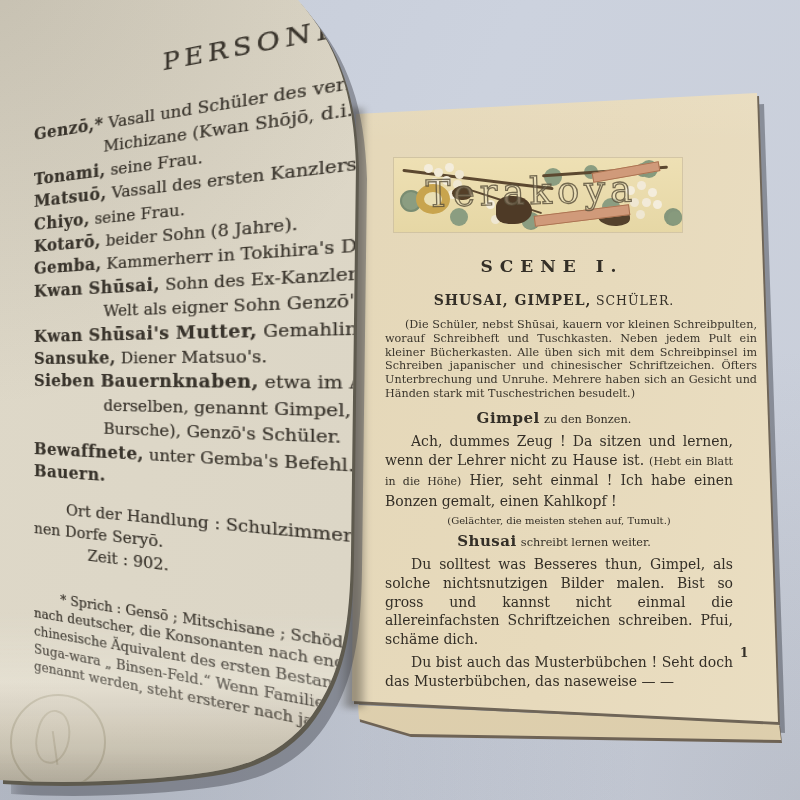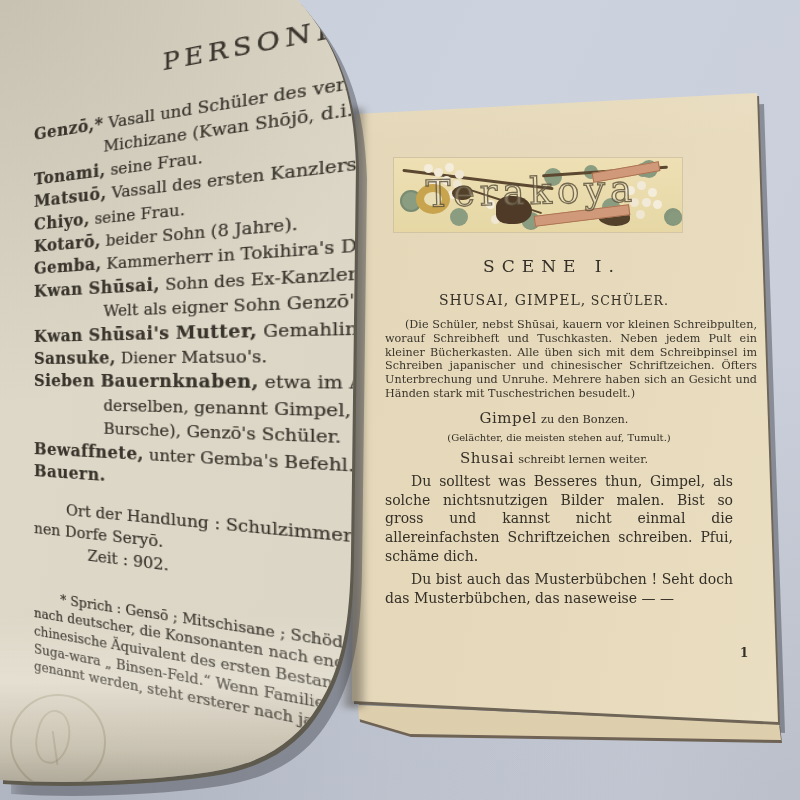--- a/index.html
+++ b/index.html
@@ -66,29 +66,29 @@
   .ink-blob.k2{left:58px;top:28px;width:20px;height:14px;border-radius:60% 40% 50% 55%;background:#543f28;}
   .ink-blob.k3{left:204px;top:50px;width:32px;height:18px;border-radius:50% 55% 45% 60%;background:#54412c;}
   .slat{position:absolute;background:#d09a7a;border:1px solid #a9714f;}
   .slat.s1{left:140px;top:52px;width:94px;height:9px;transform:rotate(-7deg);}
   .slat.s2{left:198px;top:9px;width:66px;height:8px;transform:rotate(-10deg);}
   .banner-title{position:absolute;left:32px;top:12px;font-size:37px;letter-spacing:5px;
     color:rgba(238,231,210,.30);-webkit-text-stroke:1.3px rgba(88,78,56,.8);
     transform:rotate(-1.5deg);white-space:nowrap;}
 
   
-  .scene-heading{width:310px;text-align:center;font-weight:normal;font-size:17px;
+  .scene-heading{width:310px;text-align:center;font-weight:bold;font-size:17px;
     letter-spacing:7px;margin:0 0 16px 12px;}
   .cast-line{width:330px;text-align:center;margin:0 0 10px 4px;font-size:14px;}
-  .cast-line .cb{font-weight:normal;letter-spacing:1px;}
+  .cast-line .cb{font-weight:bold;letter-spacing:1px;}
   .cast-line .cr{font-size:12.5px;letter-spacing:1px;}
   .stagedir{width:372px;font-size:11.2px;line-height:13.8px;text-align:justify;
     text-indent:20px;margin:0 0 8px 0;color:#3a352c;}
   .speaker{width:330px;text-align:center;margin:6px 0 5px 4px;font-size:13px;}
-  .speaker .sp-name{font-weight:normal;font-size:15px;letter-spacing:.5px;}
+  .speaker .sp-name{font-weight:bold;font-size:15px;letter-spacing:.5px;}
   .speaker .sp-dir{font-size:11.3px;}
   .speech{width:348px;font-size:14px;line-height:18.8px;text-align:justify;
     text-indent:26px;margin:0 0 4px 0;}
   .speech .inline-dir{font-size:11px;}
   .interlude{width:340px;text-align:center;font-size:10px;margin:2px 0 4px 4px;}
   .page-num{position:absolute;left:740px;top:646px;font-size:12px;font-weight:bold;color:#342f27;}
 
   
   .lp-shadow{position:absolute;inset:0;
     clip-path:path('M 0,0 L 298,0 C 338,45 354,95 356,165 L 351,555 C 350,625 342,668 318,706 C 296,742 262,764 210,772 C 140,782 60,784 0,780 Z');
@@ -171,20 +171,25 @@
         <span class="cr">SCHÜLER.</span>
       </div>
 
       <p class="stagedir">(Die Schüler, nebst Shūsai, kauern vor kleinen Schreibpulten, worauf Schreibheft und Tuschkasten.  Neben jedem Pult ein kleiner Bücherkasten. Alle üben sich mit dem Schreibpinsel im Schreiben japanischer und chinesischer Schriftzeichen.  Öfters Unterbrechung und Unruhe.  Mehrere haben sich an Gesicht und Händen stark mit Tuschestrichen besudelt.)</p>
 
       <div class="speaker">
         <span class="sp-name">Gimpel</span>
         <span class="sp-dir">zu den Bonzen.</span>
       </div>
 
+      <p class="speech">
+        <span>Ach, dummes Zeug !  Da sitzen und lernen, wenn der Lehrer nicht zu Hause ist.</span>
+        <span class="inline-dir">(Hebt ein Blatt in die Höhe)</span>
+        <span>Hier, seht einmal !  Ich habe einen Bonzen gemalt, einen Kahlkopf !</span>
+      </p>
 
       <div class="interlude">(Gelächter, die meisten stehen auf, Tumult.)</div>
 
       <div class="speaker">
         <span class="sp-name">Shusai</span>
         <span class="sp-dir">schreibt lernen weiter.</span>
       </div>
 
       <p class="speech">Du solltest was Besseres thun, Gimpel, als solche nichtsnutzigen Bilder malen.   Bist so gross und kannst nicht  einmal die allereinfachsten Schriftzeichen schreiben.   Pfui, schäme dich.</p>
 

